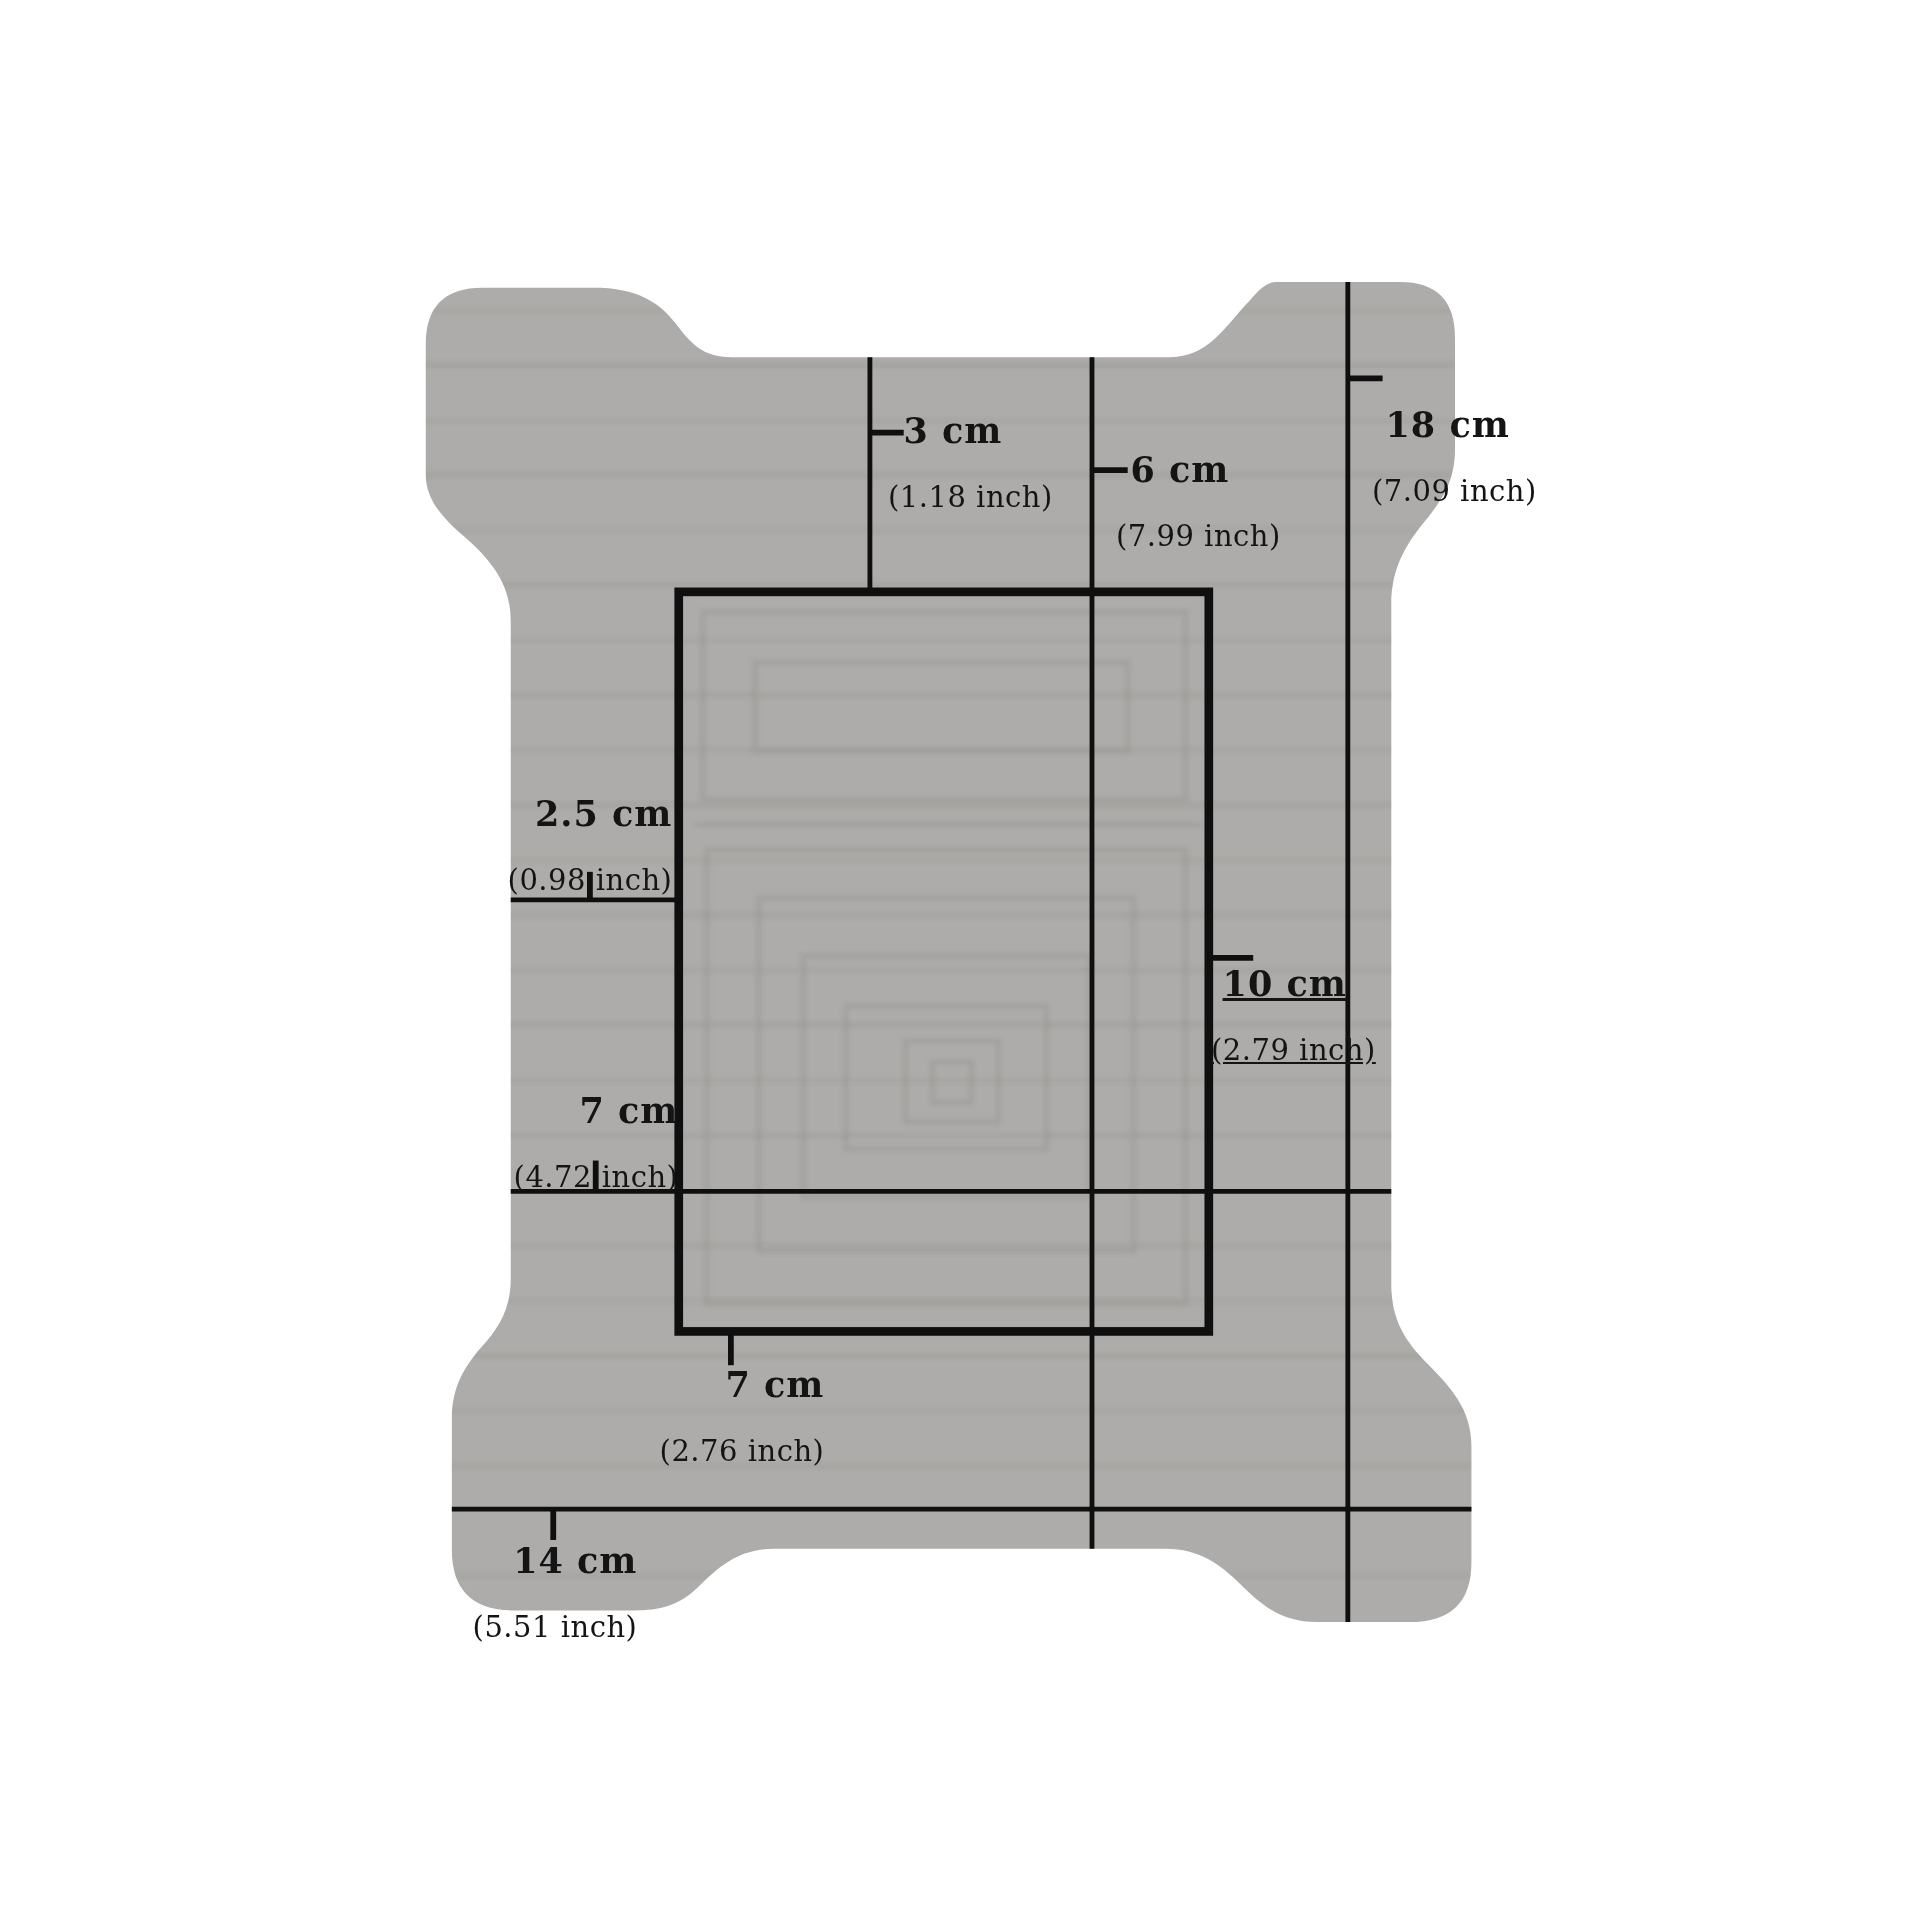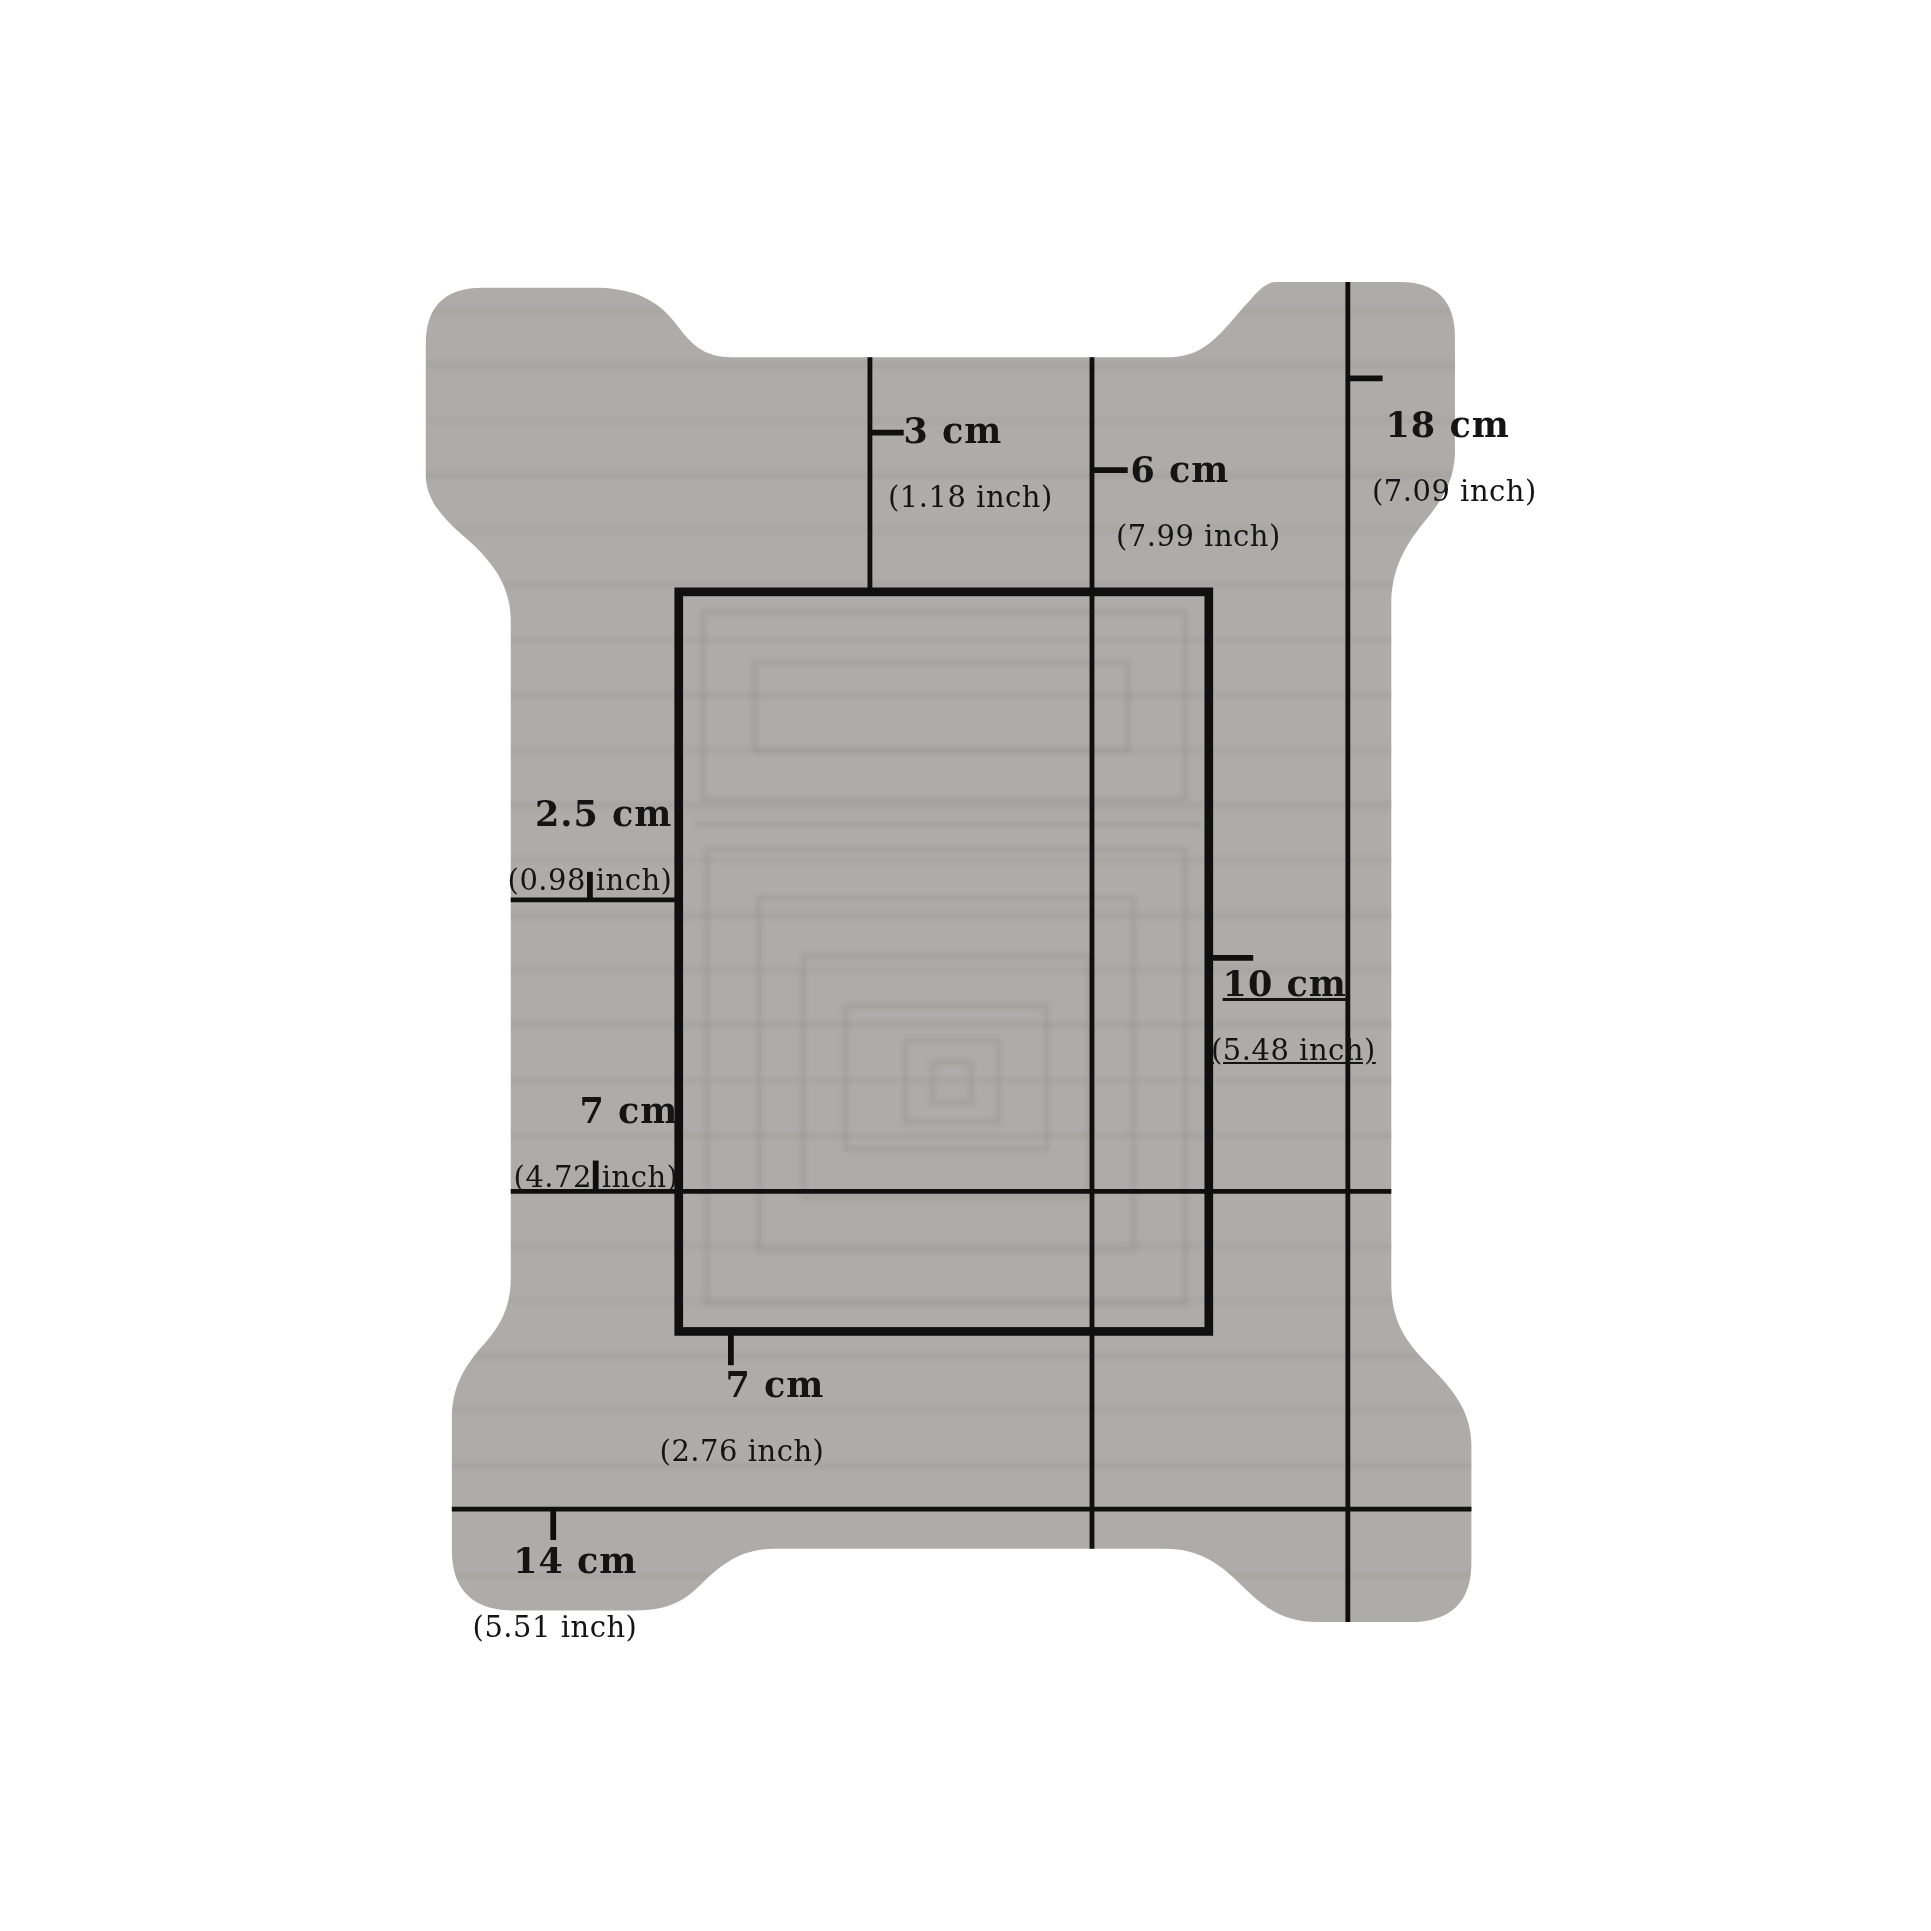--- a/index.html
+++ b/index.html
@@ -140,21 +140,21 @@
     <span class="inch">(7.09 inch)</span>
   </div>
 
   <div class="dim-label lab-25cm centered">
     <span class="value">2.5 cm</span>
     <span class="inch">(0.98 inch)</span>
   </div>
 
   <div class="dim-label lab-10cm">
     <span class="value">10 cm</span>
-    <span class="inch">(5.48 inch)</span>
+    <span class="inch">(2.79 inch)</span>
   </div>
 
   <div class="dim-label lab-12cm centered">
     <span class="value">7 cm</span>
     <span class="inch">(4.72 inch)</span>
   </div>
 
   <div class="dim-label lab-7cm centered">
     <span class="value">7 cm</span>
     <span class="inch">(2.76 inch)</span>

